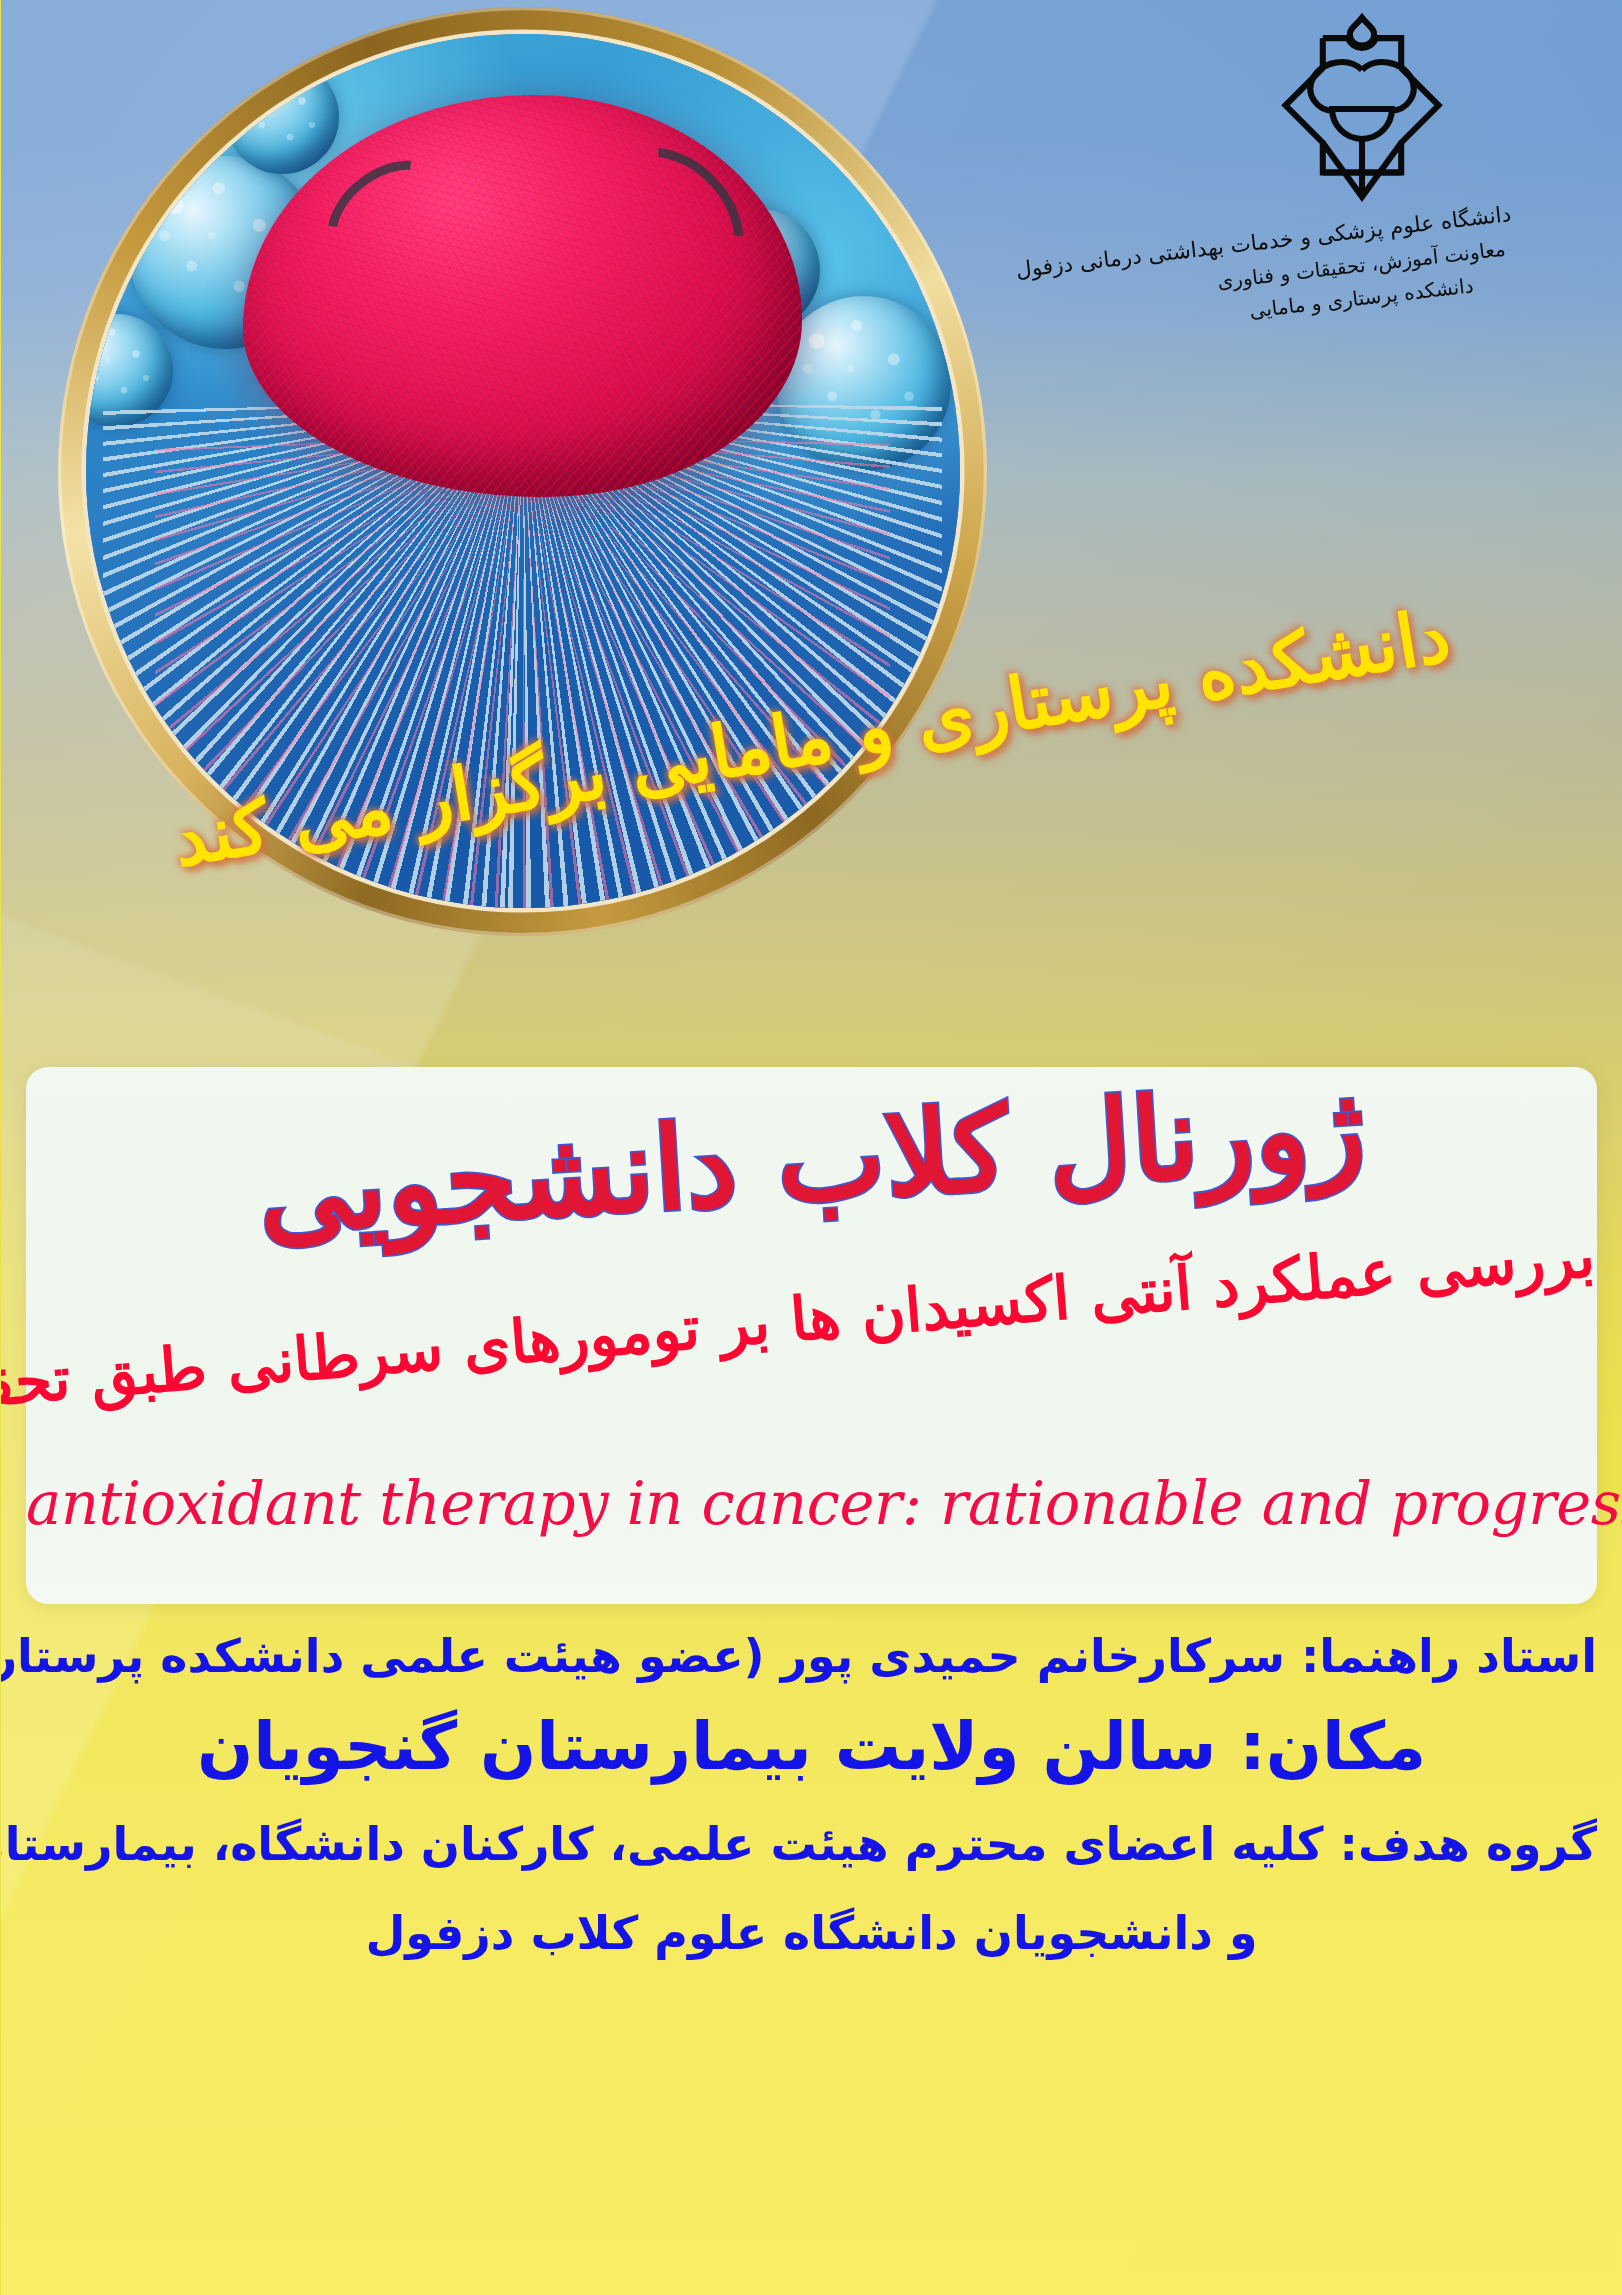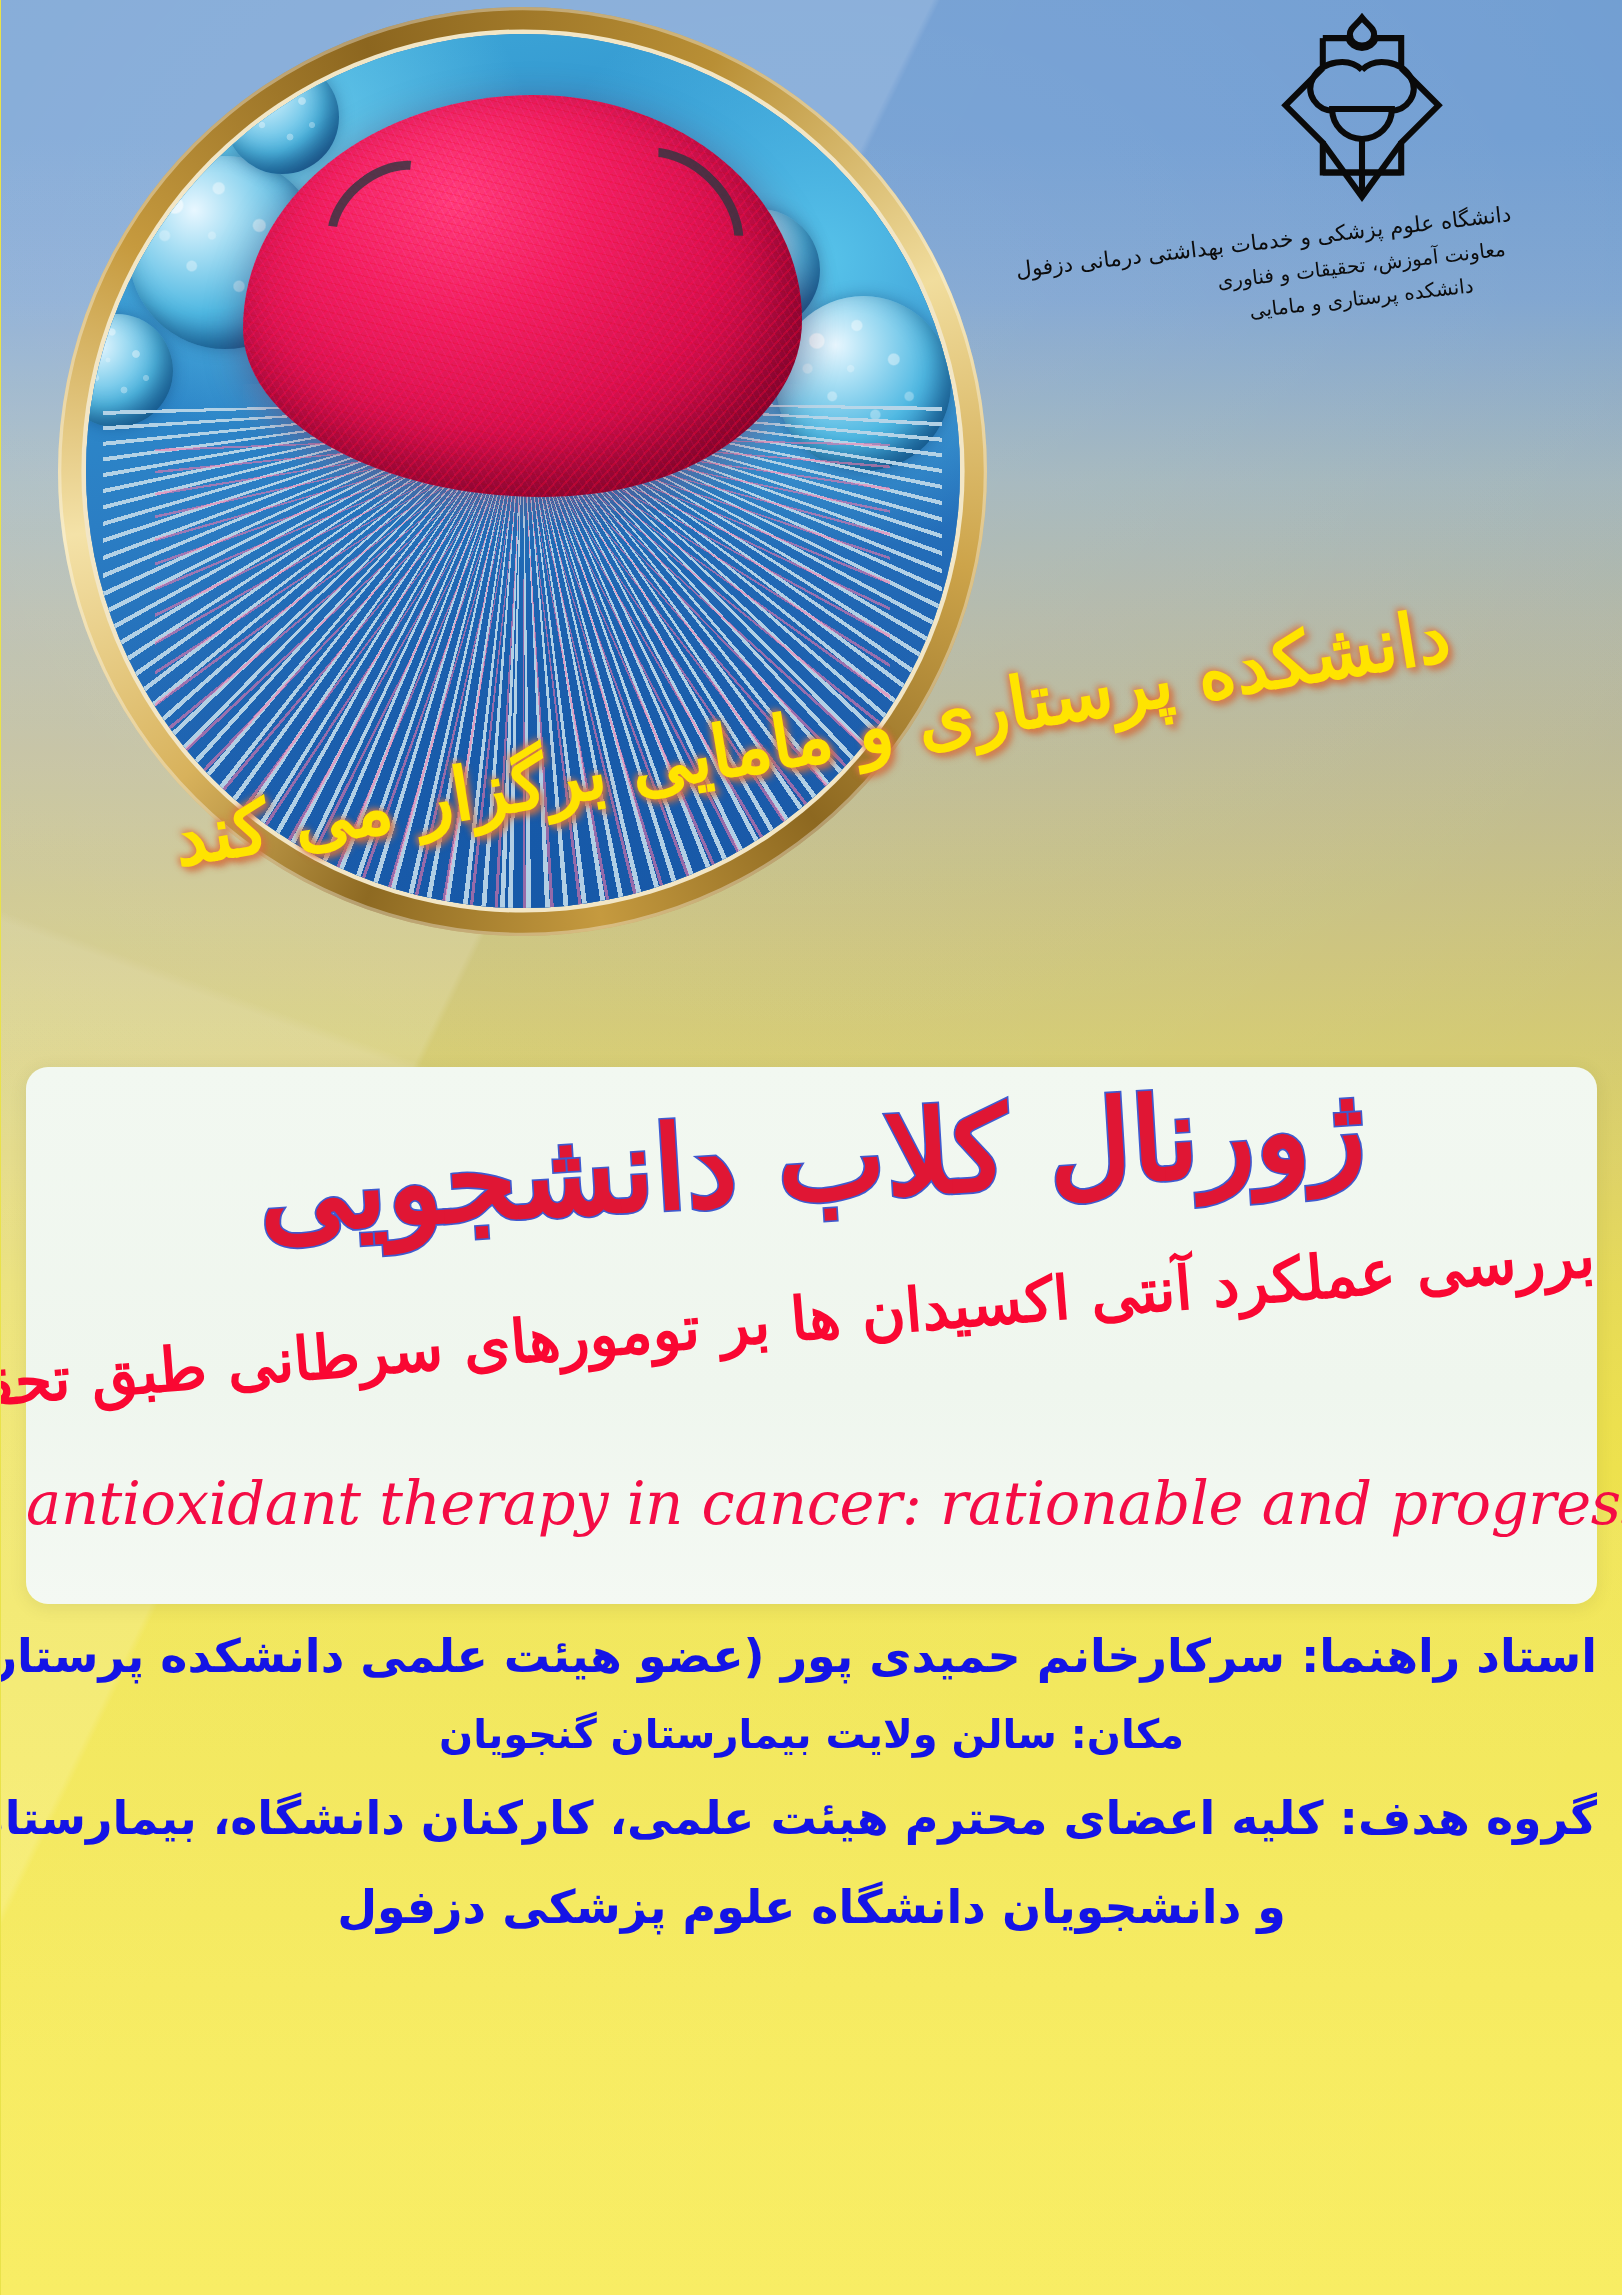--- a/index.html
+++ b/index.html
@@ -244,21 +244,21 @@
   
   .info{
     position:absolute;left:26px;right:26px;top:1633px;
     direction:rtl;text-align:center;
     color:#1414e6;
     font-family:"DejaVu Sans","Liberation Sans",sans-serif;
   }
   .info .ln{white-space:nowrap;font-weight:700;}
   .ln-advisor{font-size:46px;line-height:1.0;letter-spacing:-1.3px;}
   .ln-time{font-size:60px;line-height:1.0;margin-top:37px;letter-spacing:-1.3px;}
-  .ln-place{font-size:40px;line-height:1.0;margin-top:35px;letter-spacing:-1.3px;}
+  .ln-place{font-size:66px;line-height:1.0;margin-top:35px;letter-spacing:-1.3px;}
   .ln-target1{font-size:46px;line-height:1.0;margin-top:41px;letter-spacing:-1.3px;}
   .ln-target2{font-size:46px;line-height:1.0;margin-top:43px;letter-spacing:-1.3px;}
 </style>
 </head>
 <body>
 
 <div class="poster">
 
   <div class="bg-base"></div>
   <div class="bg-sheen"></div>
@@ -318,17 +318,17 @@
   <div class="card">
     <div class="title-fa">ژورنال کلاب دانشجویی</div>
     <div class="subtitle-fa">بررسی عملکرد آنتی اکسیدان ها بر تومورهای سرطانی طبق تحقیقات جدید</div>
     <div class="title-en">antioxidant therapy in cancer: rationable and progress</div>
   </div>
 
   <div class="info">
     <div class="ln ln-advisor">استاد راهنما: سرکارخانم حمیدی پور (عضو هیئت علمی دانشکده پرستاری و مامایی)</div>
     <div class="ln ln-place">مکان: سالن ولایت بیمارستان گنجویان</div>
     <div class="ln ln-target1">گروه هدف: کلیه اعضای محترم هیئت علمی، کارکنان دانشگاه، بیمارستان و</div>
-    <div class="ln ln-target2">و دانشجویان دانشگاه علوم پزشکی دزفول</div>
+    <div class="ln ln-target2">و دانشجویان دانشگاه علوم کلاب دزفول</div>
   </div>
 
 </div>
 
 
 </body></html>

